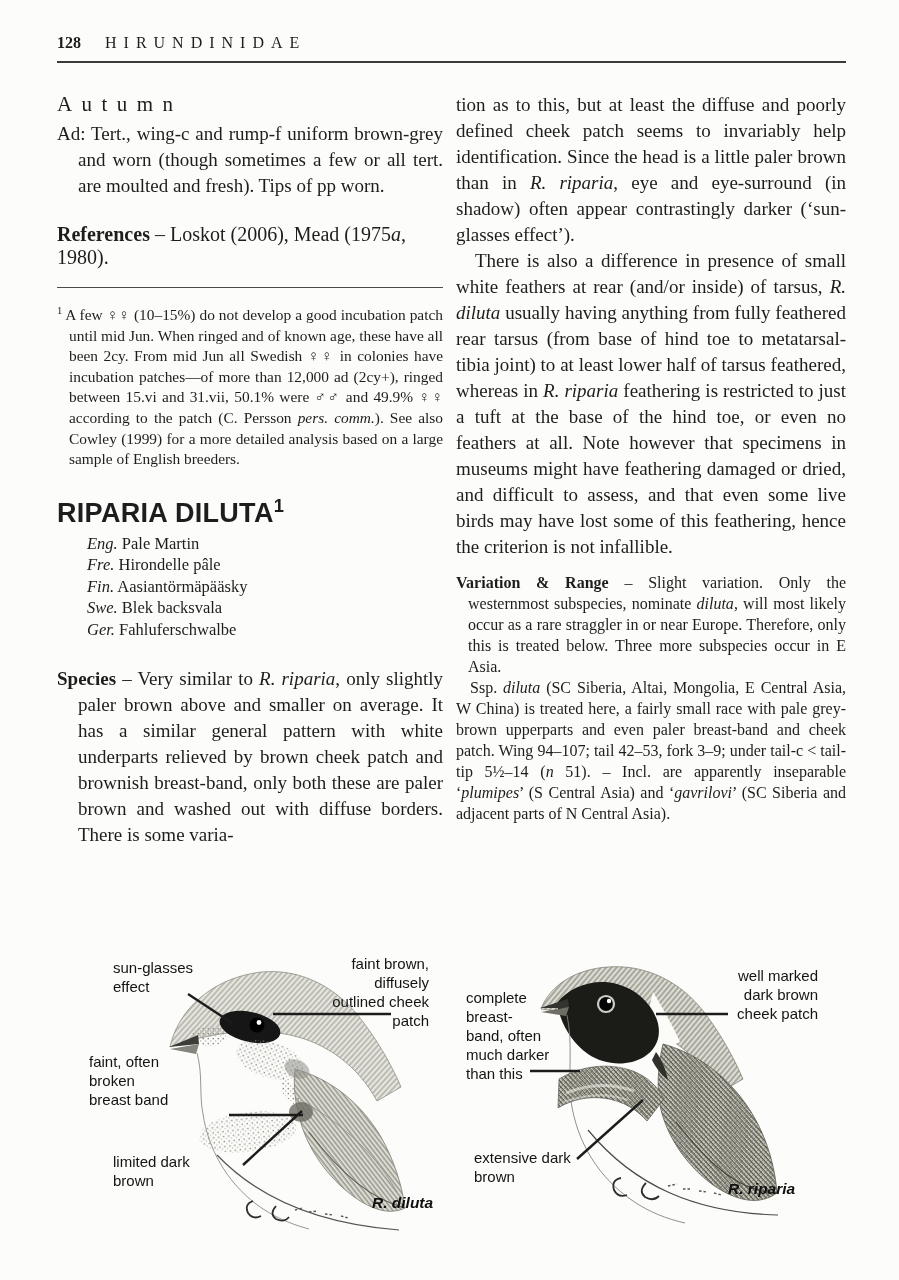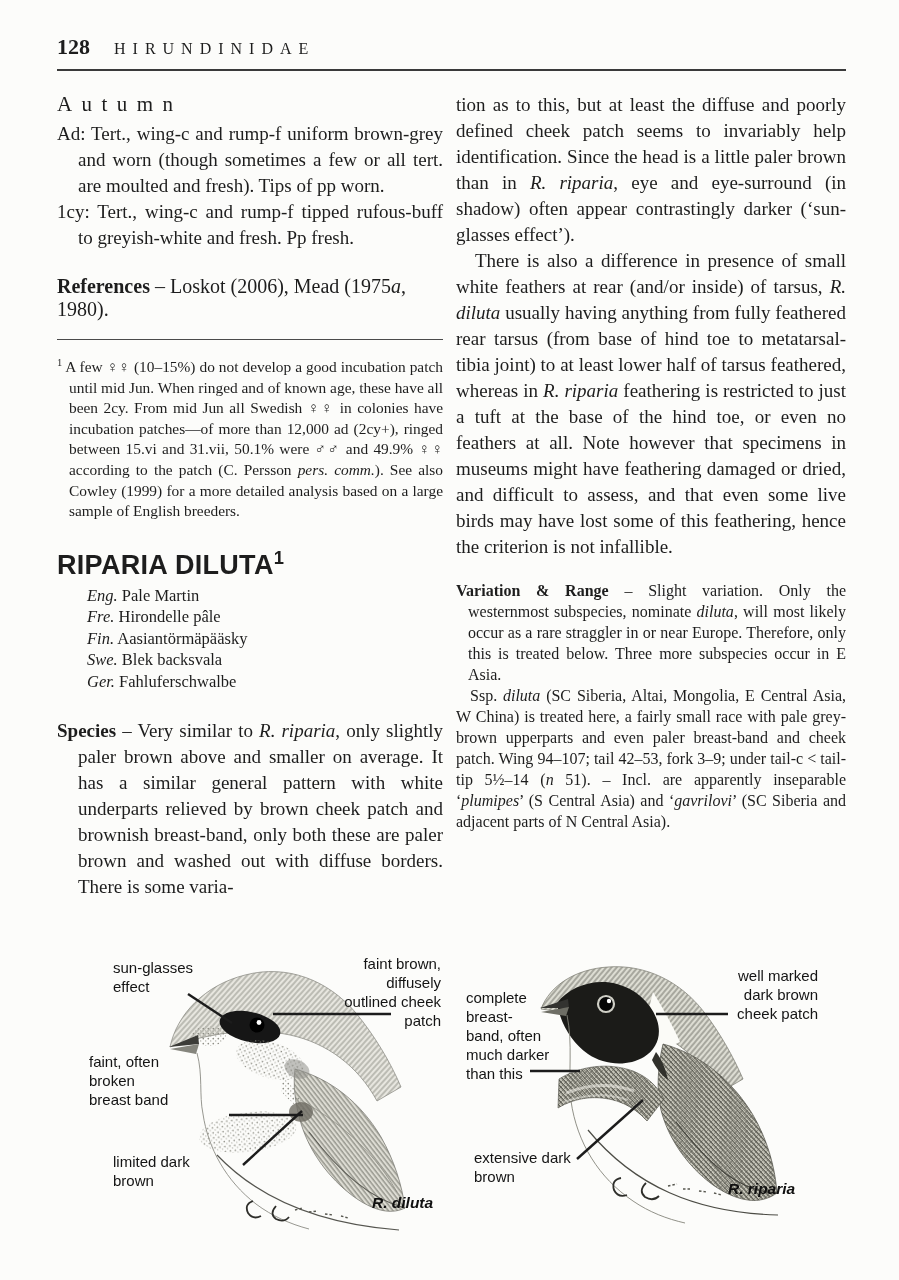--- a/index.html
+++ b/index.html
@@ -1,20 +1,20 @@
 <!DOCTYPE html>
 <html><head>
 <meta charset="utf-8">
 <style>
   html,body{margin:0;padding:0;background:#e9e9e7;}
   .page{width:899px;height:1280px;position:relative;background:#fcfcfa;color:#1d1d1d;
         font-family:"Liberation Serif","DejaVu Serif",serif;overflow:hidden;margin:0 auto;}
   
   .page-header{position:absolute;left:57px;top:34px;width:789px;border-bottom:2.5px solid #3a3a3a;padding-bottom:9px;}
-  .pagenum{font-weight:bold;font-size:22px;}
+  .pagenum{font-weight:bold;font-size:16px;}
   .family{font-size:16px;letter-spacing:7px;margin-left:24px;}
   
   .col{position:absolute;top:92px;}
   .col-left{left:57px;width:386px;}
   .col-right{left:456px;width:390px;}
   p{margin:0;}
   .body-text{font-size:19px;line-height:26px;text-align:justify;}
   .hang{padding-left:21px;text-indent:-21px;}
   .first-indent{text-indent:19px;}
   .season{font-size:21px;letter-spacing:.45em;margin:0 0 4px 0;}
@@ -25,21 +25,21 @@
             padding-left:12px;text-indent:-12px;}
   sup{font-size:68%;line-height:0;}
   .species-heading{margin:28px 0 4px 0;font-family:"Liberation Sans","DejaVu Sans",sans-serif;
                    font-size:27px;font-weight:bold;letter-spacing:.3px;}
   .names{list-style:none;margin:2px 0 0 30px;padding:0;font-size:16.5px;line-height:21.5px;}
   .lang{font-style:italic;}
   .species-para{margin-top:26px;}
   .small{font-size:16px;line-height:21px;text-align:justify;}
   .small.hang{padding-left:12px;text-indent:-12px;}
   .small.first-indent{text-indent:14px;}
-  .vr{margin-top:20px;}
+  .vr{margin-top:12px;}
   
   .figure{position:absolute;left:57px;top:952px;width:789px;height:300px;display:flex;gap:11px;justify-content:space-between;}
   .panel{position:relative;width:388px;height:300px;}
   .panel svg{position:absolute;left:0;top:0;}
   .fig-label{position:absolute;font-family:"Liberation Sans","DejaVu Sans",sans-serif;
              font-size:15px;line-height:19px;color:#141414;white-space:pre-line;}
   .fig-label.right{text-align:right;}
   .fig-caption{position:absolute;font-family:"Liberation Sans","DejaVu Sans",sans-serif;
                font-size:15.5px;font-weight:bold;font-style:italic;color:#101010;}
 </style>
@@ -48,21 +48,20 @@
 
 <div class="page">
 
   <header class="page-header">
     <span class="pagenum">128</span><span class="family">HIRUNDINIDAE</span>
   </header>
 
   <div class="col col-left">
     <div class="season">Autumn</div>
     <p class="body-text hang"><span>Ad: Tert., wing-c and rump-f uniform brown-grey and worn (though sometimes a few or all tert. are moulted and fresh). Tips of pp worn.</span></p>
-    <p class="body-text hang"><span>1cy: Tert., wing-c and rump-f tipped rufous-buff to greyish-white and fresh. Pp fresh.</span></p>
     <p class="refs"><span style="font-weight: bold;">References</span><span> – Loskot (2006), Mead (1975</span><span style="font-style: italic;">a</span><span>, 1980).</span></p>
     <div class="footnote"><sup>1</sup><span> A few ♀♀ (10–15%) do not develop a good incubation patch until mid Jun. When ringed and of known age, these have all been 2cy. From mid Jun all Swedish ♀♀ in colonies have incubation patches—of more than 12,000 ad (2cy+), ringed between 15.vi and 31.vii, 50.1% were ♂♂ and 49.9% ♀♀ according to the patch (C. Persson </span><span style="font-style: italic;">pers. comm.</span><span>). See also Cowley (1999) for a more detailed analysis based on a large sample of English breeders.</span></div>
     <h2 class="species-heading"><span style="font-weight: bold;">RIPARIA DILUTA</span><sup>1</sup></h2>
     <ul class="names">
       <li><span class="lang">Eng.</span> <span>Pale Martin</span></li>
       <li><span class="lang">Fre.</span> <span>Hirondelle pâle</span></li>
       <li><span class="lang">Fin.</span> <span>Aasiantörmäpääsky</span></li>
       <li><span class="lang">Swe.</span> <span>Blek backsvala</span></li>
       <li><span class="lang">Ger.</span> <span>Fahluferschwalbe</span></li>
     </ul>
@@ -118,21 +117,21 @@
         </g>
         <g stroke="#1c1c1c" stroke-width="2.4">
           <path d="M131,42 L175,71"></path>
           <path d="M216,62 L334,62"></path>
           <path d="M172,163 L246,163"></path>
           <path d="M186,213 L245,159"></path>
         </g>
       </svg>
       <div class="fig-label" style="left:56px;top:6px">sun-glasses
 effect</div>
-      <div class="fig-label right" style="right:4px;top:2px;width:150px">faint brown,
+      <div class="fig-label right" style="right:16px;top:2px;width:150px">faint brown,
 diffusely
 outlined cheek
 patch</div>
       <div class="fig-label" style="left:32px;top:100px">faint, often
 broken
 breast band</div>
       <div class="fig-label" style="left:56px;top:200px">limited dark
 brown</div>
       <div class="fig-caption" style="left:315px;top:242px">R. diluta</div>
     </div>

